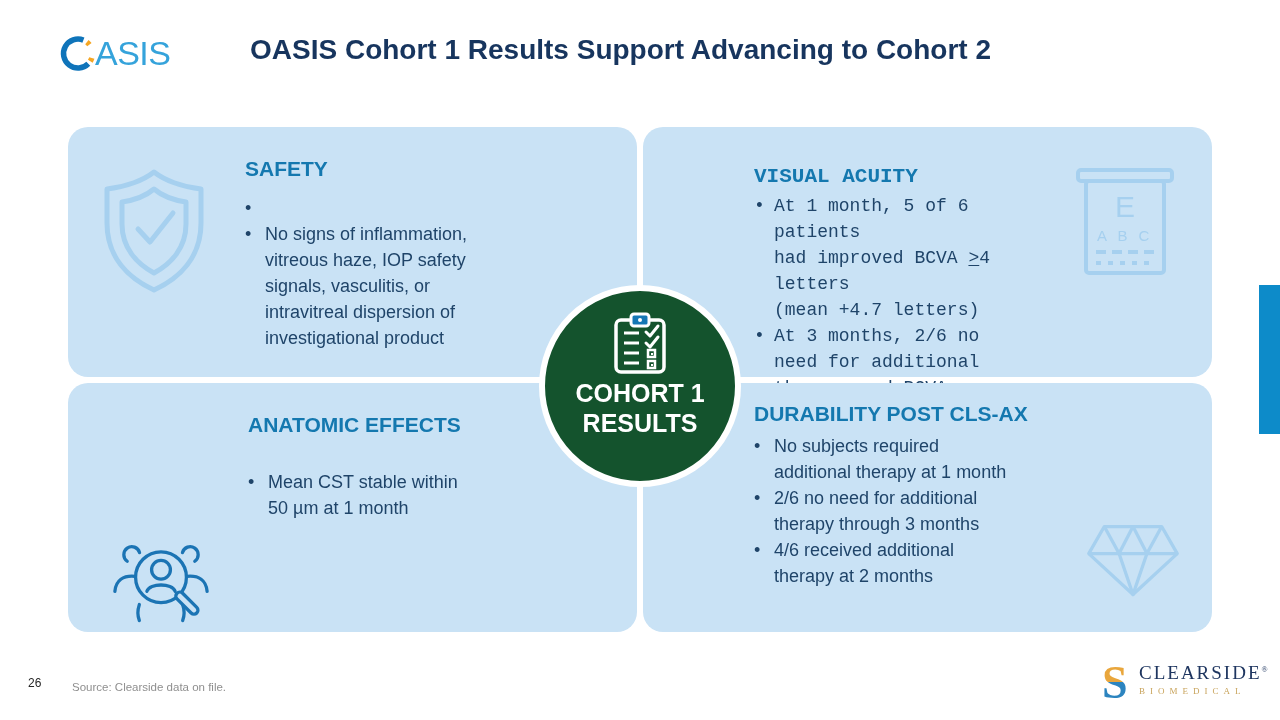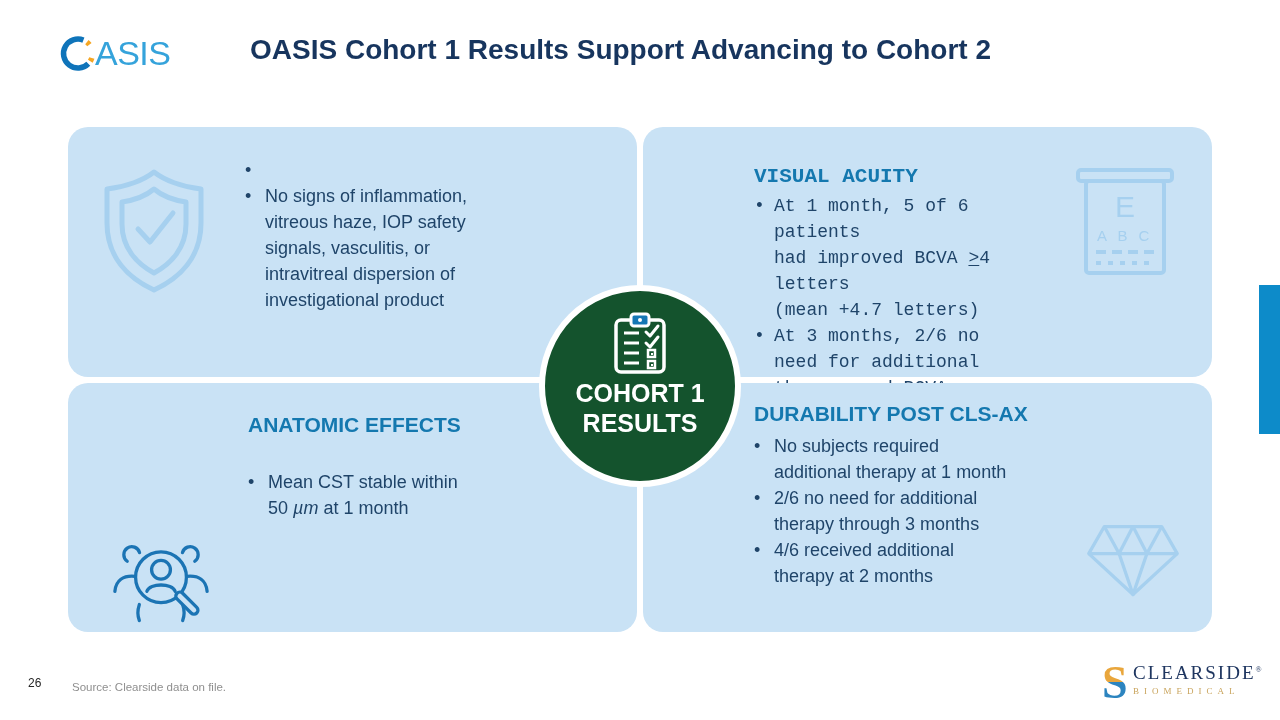--- a/index.html
+++ b/index.html
@@ -14,21 +14,21 @@
   .panel-tl { left:68px; top:127px; width:569px; height:250px; }
   .panel-tr { left:643px; top:127px; width:569px; height:250px; }
   .panel-bl { left:68px; top:383px; width:569px; height:249px; }
   .panel-br { left:643px; top:383px; width:569px; height:249px; }
 
   .q-head { font-size:21px; font-weight:bold; color:#1478AF; white-space:nowrap; }
   .q-text { font-size:18px; line-height:26px; color:#1F4469; }
   .bullet { display:flex; }
   .bullet .dot { width:20px; flex:none; }
   .geq { text-decoration:underline; text-underline-offset:2px; }
-  .unit { font-style:italic; }
+  .unit { }
 
   .tl-content { position:absolute; left:177px; top:30px; width:230px; }
   .tl-content .q-head { margin-bottom:14px; }
   .tr-content { position:absolute; left:111px; top:38px; width:266px;font-family:Liberation Mono, monospace; }
   .tr-content .q-head { margin-bottom:5px; }
   .bl-content { position:absolute; left:180px; top:30px; width:225px; }
   .bl-content .q-head { margin-bottom:32px; }
   .br-content { position:absolute; left:111px; top:19px; width:258px; }
   .br-content .q-head { margin-bottom:7px; }
 
@@ -40,21 +40,21 @@
   .center-circle { position:absolute; left:539px; top:285px; width:202px; height:202px; border-radius:50%; background:#14532d; border:6px solid #ffffff; display:flex; flex-direction:column; align-items:center; }
   .center-circle .cc-text { margin-top:2px; font-size:25px; font-weight:bold; color:#ffffff; line-height:30px; text-align:center; }
   .center-circle svg { margin-top:21px; }
 
   .side-bar { position:absolute; left:1259px; top:285px; width:21px; height:149px; background:#0D8BC9; }
 
   .page-num { position:absolute; left:28px; top:676px; font-size:12px; color:#262626; }
   .source { position:absolute; left:72px; top:681px; font-size:11.5px; color:#8F8F8F; }
 
   .cs-logo { position:absolute; left:1101px; top:660px; display:flex; align-items:flex-start; }
-  .cs-text { margin-left:0; margin-top:2px; }
+  .cs-text { margin-left:6px; margin-top:2px; }
   .cs-name { font-family:"Liberation Serif",serif; font-size:19px; color:#1F3660; letter-spacing:2px; }
   .cs-reg { font-size:8px; vertical-align:super; letter-spacing:0; }
   .cs-sub { font-family:"Liberation Serif",serif; font-size:9px; color:#C9A45C; letter-spacing:5px; margin-top:2px; }
 </style>
 </head>
 <body>
 
 <svg class="oasis-logo" width="170" height="42" viewBox="0 0 170 42">
   <path d="M25.4 9.1 A14.5 14.5 0 1 0 30.3 32.8" stroke="#0F74BA" stroke-width="5.5" fill="none"></path>
   <path d="M28.9 11.1 A14.5 14.5 0 0 1 31.4 13.6" stroke="#F5A623" stroke-width="5.5" fill="none"></path>
@@ -64,20 +64,21 @@
 
 <div class="title">OASIS Cohort 1 Results Support Advancing to Cohort 2</div>
 
 <div class="panel panel-tl">
   <svg class="icon-shield" width="112" height="128" viewBox="0 0 112 128" fill="none">
     <path d="M56 5 C46 13 28 20 9 22 L9 56 C9 90 30 111 56 123 C82 111 103 90 103 56 L103 22 C84 20 66 13 56 5 Z" stroke="#A6D0EF" stroke-width="5" stroke-linejoin="round"></path>
     <path d="M56 22 C49 28 37 33 24 35 L24 57 C24 81 39 97 56 106 C73 97 88 81 88 57 L88 35 C75 33 63 28 56 22 Z" stroke="#A6D0EF" stroke-width="5" stroke-linejoin="round"></path>
     <path d="M40 62 L52 75 L75 46" stroke="#A6D0EF" stroke-width="5" stroke-linecap="round" stroke-linejoin="round"></path>
   </svg>
   <div class="tl-content">
+    <div class="q-head">SAFETY</div>
     <div class="q-text">
       <div class="bullet">
         <span class="dot">•</span>
       </div>
       <div class="bullet">
         <span class="dot">•</span>
         <span>No signs of inflammation, vitreous haze, IOP safety signals, vasculitis, or intravitreal dispersion of investigational product</span>
       </div>
     </div>
   </div>

